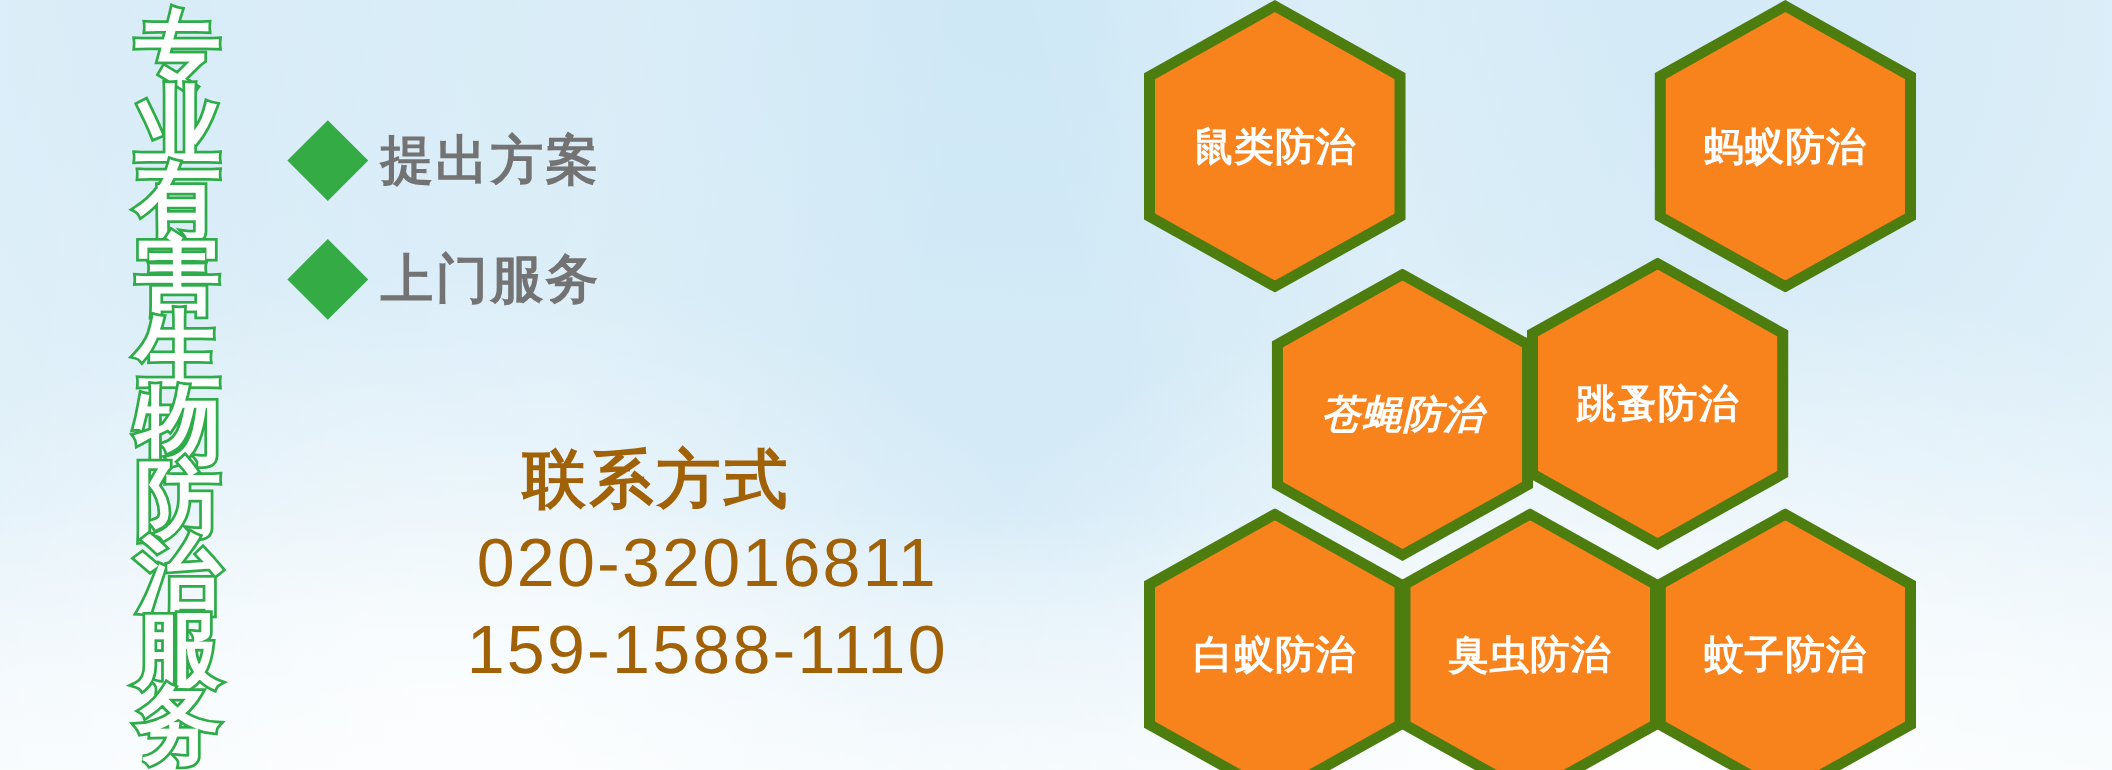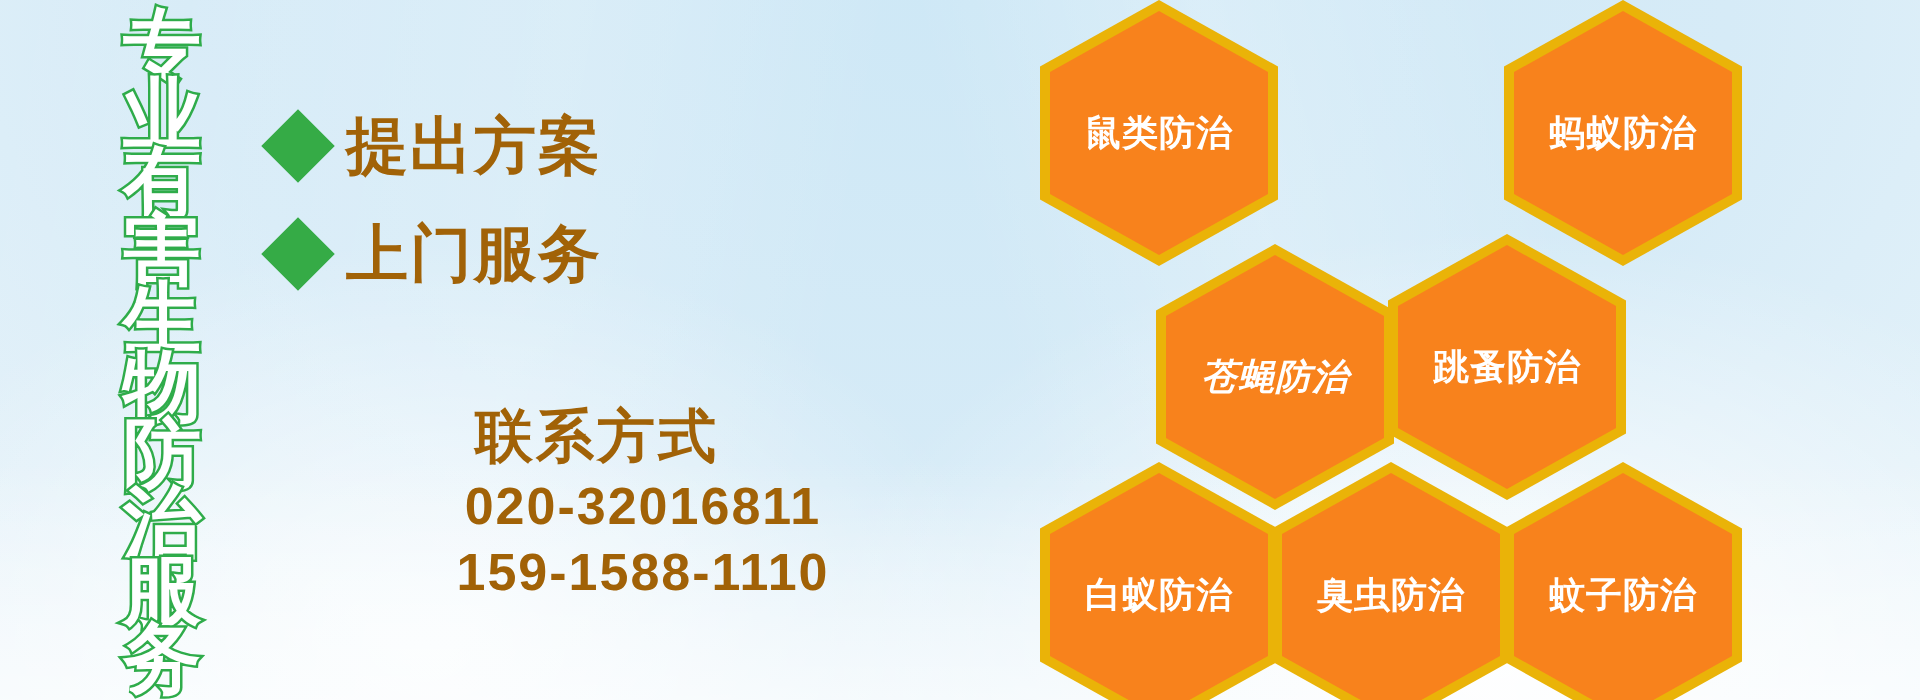--- a/index.html
+++ b/index.html
@@ -53,46 +53,46 @@
   }
   .feat-row{display:flex;align-items:center;height:108px;}
   .feat{display:flex;align-items:center;}
   .feat:first-child{width:400px;}
   .diamond{
     width:52px;height:52px;background:#35ab46;
     transform:rotate(45deg);
     flex:none;margin-right:22px;
   }
   .feat-label{
-    font-size:62px;font-weight:700;color:#a16207;
+    font-size:48px;font-weight:700;color:#737373;
     letter-spacing:2px;white-space:nowrap;
   }
 
   
   #contact{
     position:absolute;left:272px;top:400px;width:800px;
     text-align:center;color:#a16207;
   }
   #contact-heading{
     font-size:58px;font-weight:700;letter-spacing:3px;line-height:1.25;
     margin-left:-150px;
   }
   .phone{
-    font-size:52px;font-weight:700;letter-spacing:2px;line-height:1.28;
+    font-size:62px;font-weight:400;letter-spacing:2px;line-height:1.28;
     margin-left:-58px;
   }
 
   
   #honeycomb{
     position:absolute;left:1040px;top:-8px;width:840px;height:720px;
   }
   .hex{
     position:absolute;
     width:238px;height:266px;
-    background:#eab308;
+    background:#4d7c0f;
     clip-path:polygon(50% 0%,100% 25%,100% 75%,50% 100%,0% 75%,0% 25%);
     display:flex;align-items:center;justify-content:center;
   }
   .hex-inner{
     width:218px;height:244px;
     background:#f8821c;
     clip-path:polygon(50% 0%,100% 25%,100% 75%,50% 100%,0% 75%,0% 25%);
     display:flex;align-items:center;justify-content:center;
   }
   .hex-label{

